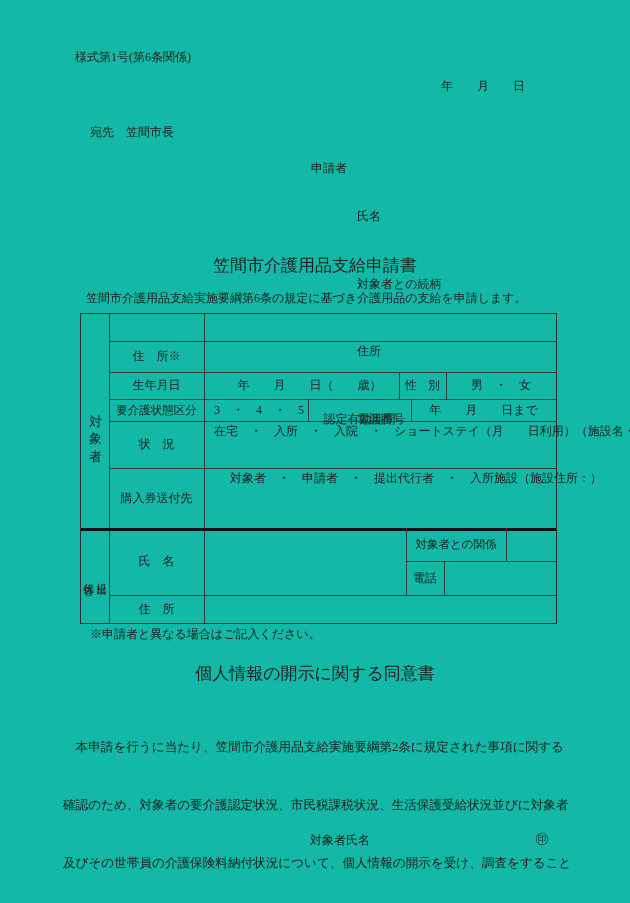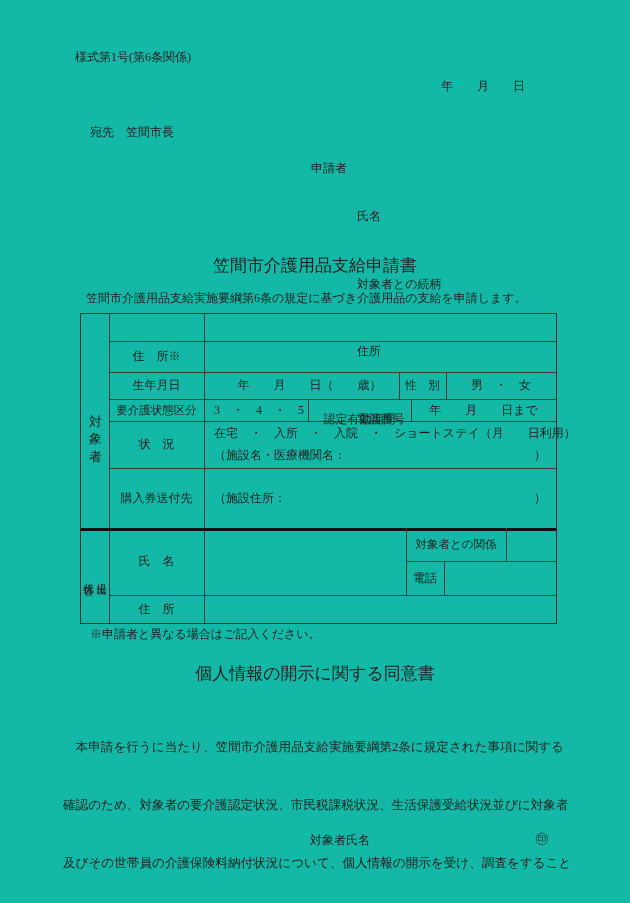--- a/index.html
+++ b/index.html
@@ -21,21 +21,21 @@
     border:1.3px solid #2e2e2e;box-sizing:content-box;
   }
   .hl{position:absolute;height:1px;background:#3a3a3a;}
   .hl.thick{height:2.5px;background:#111;}
   .vl{position:absolute;width:1px;background:#3a3a3a;}
   .cell{
     position:absolute;display:flex;align-items:center;
     box-sizing:border-box;font-size:12px;white-space:pre;
   }
   .cc{justify-content:center;text-align:center;}
-  .col2lines{flex-direction:column;align-items:stretch;justify-content:space-around;padding:2px 10px;}
+  .col2lines{align-items:stretch;justify-content:space-around;padding:2px 10px;}
   .spread{display:flex;justify-content:space-between;width:100%;}
   .vhead{display:flex;align-items:center;justify-content:center;}
   .vhead-inner{
     writing-mode:vertical-rl;text-orientation:upright;
     font-size:13px;letter-spacing:18px;margin-bottom:-18px;
   }
   .vhead-inner.small{
     font-size:10.5px;letter-spacing:1px;margin-bottom:-1px;
     white-space:pre-line;line-height:1.25;
   }
@@ -114,20 +114,21 @@
 
     <div class="cell col2lines" style="left:123px;top:107px;width:352px;height:47px;">
       <div>在宅　・　入所　・　入院　・　ショートステイ（月　　日利用）</div>
       <div class="spread">
         <span>（施設名・医療機関名：</span>
         <span>）</span>
       </div>
     </div>
 
     <div class="cell col2lines" style="left:123px;top:154px;width:352px;height:60px;">
+      <div style="padding-left:16px;">対象者　・　申請者　・　提出代行者　・　入所施設</div>
       <div class="spread">
         <span>（施設住所：</span>
         <span>）</span>
       </div>
     </div>
 
     <div class="cell" style="left:123px;top:214px;width:202px;height:67px;"></div>
     <div class="cell cc" style="left:325px;top:214px;width:100px;height:33px;font-size:11.5px;">対象者との関係</div>
     <div class="cell" style="left:425px;top:214px;width:50px;height:33px;"></div>
     <div class="cell cc" style="left:325px;top:247px;width:38px;height:34px;">電話</div>

